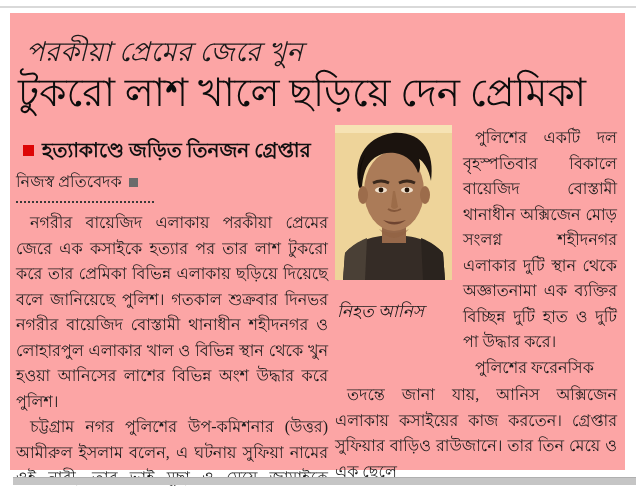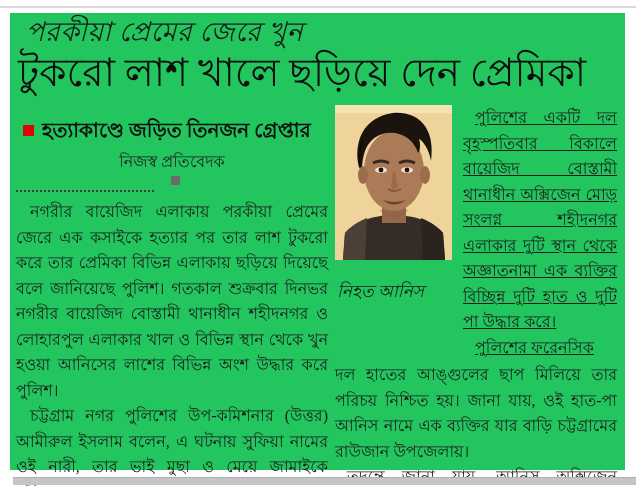--- a/index.html
+++ b/index.html
@@ -8,23 +8,23 @@
     background: #ffffff;
     font-family: "Liberation Serif", "DejaVu Serif", serif;
     overflow: hidden;
   }
   .top-rule {
     position: absolute; left: 0; top: 6px; width: 636px; height: 2px;
     background: #d9d9d9;
   }
   .clip {
     position: absolute; left: 10px; top: 13px; width: 615px; height: 457px;
-    background: #22c55e;
+    background: #fca5a5;
     color: #141414;
-    padding: 2px 8px 0 6px;
+    padding: 22px 8px 0 6px;
   }
   .kicker {
     font-style: italic;
     font-size: 27px;
     line-height: 34px;
     padding-left: 10px;
     color: #1a1a1a;
     letter-spacing: 0.5px;
   }
   .headline {
@@ -50,21 +50,20 @@
     width: 11px; height: 11px; background: #dd0606;
     display: inline-block; margin: 0 8px 0 7px; flex: 0 0 11px;
   }
   .subhead {
     font-weight: bold; font-size: 20px; line-height: 26px;
     color: #101010;
   }
   .byline-row {
     display: flex; align-items: center;
     margin-top: 6px;
-    flex-direction: column;
   }
   .byline { font-size: 16px; color: #222; }
   .sq-gray {
     width: 9px; height: 9px; background: #6b6b6b;
     display: inline-block; margin-left: 7px;
   }
   .dotted-sep {
     width: 138px; margin-top: 5px;
     border-bottom: 2px dotted #3a3a3a;
     height: 1px;
@@ -90,21 +89,21 @@
     font-size: 17px;
     margin-top: 18px;
     padding-left: 2px;
     color: #1a1a1a;
   }
   .side-text {
     flex: 1; margin-left: 8px;
     font-size: 16px; line-height: 25.5px;
     text-align: justify; color: #1c1c1c;
   }
-  .side-text p { text-indent: 12px; text-decoration: underline; }
+  .side-text p { text-indent: 12px; }
   .below-photo {
     font-size: 16px; line-height: 25.5px;
     text-align: justify; color: #1c1c1c;
     margin-top: 2px;
   }
   .below-photo p.cont { text-indent: 0; }
   .below-photo p.ind { text-indent: 12px; }
   .bottom-bar {
     position: absolute; left: 13px; top: 477px; width: 623px; height: 8px;
     background: #c5c5c5;
@@ -179,21 +178,20 @@
             </svg>
           </div>
           <div class="caption">নিহত আনিস</div>
         </div>
         <div class="side-text">
           <p>পুলিশের একটি দল বৃহস্পতিবার বিকালে বায়েজিদ বোস্তামী থানাধীন অক্সিজেন মোড় সংলগ্ন শহীদনগর এলাকার দুটি স্থান থেকে অজ্ঞাতনামা এক ব্যক্তির বিচ্ছিন্ন দুটি হাত ও দুটি পা উদ্ধার করে।</p>
           <p>পুলিশের ফরেনসিক</p>
         </div>
       </div>
       <div class="below-photo">
-        <p class="cont">দল হাতের আঙ্গুলের ছাপ মিলিয়ে তার পরিচয় নিশ্চিত হয়। জানা যায়, ওই হাত-পা আনিস নামে এক ব্যক্তির যার বাড়ি চট্টগ্রামের রাউজান উপজেলায়।</p>
         <p class="ind">তদন্তে জানা যায়, আনিস অক্সিজেন এলাকায় কসাইয়ের কাজ করতেন। গ্রেপ্তার সুফিয়ার বাড়িও রাউজানে। তার তিন মেয়ে ও এক ছেলে</p>
 
       </div>
     </div>
 
   </div>
 </div>
 
 <div class="bottom-bar"></div>
 

